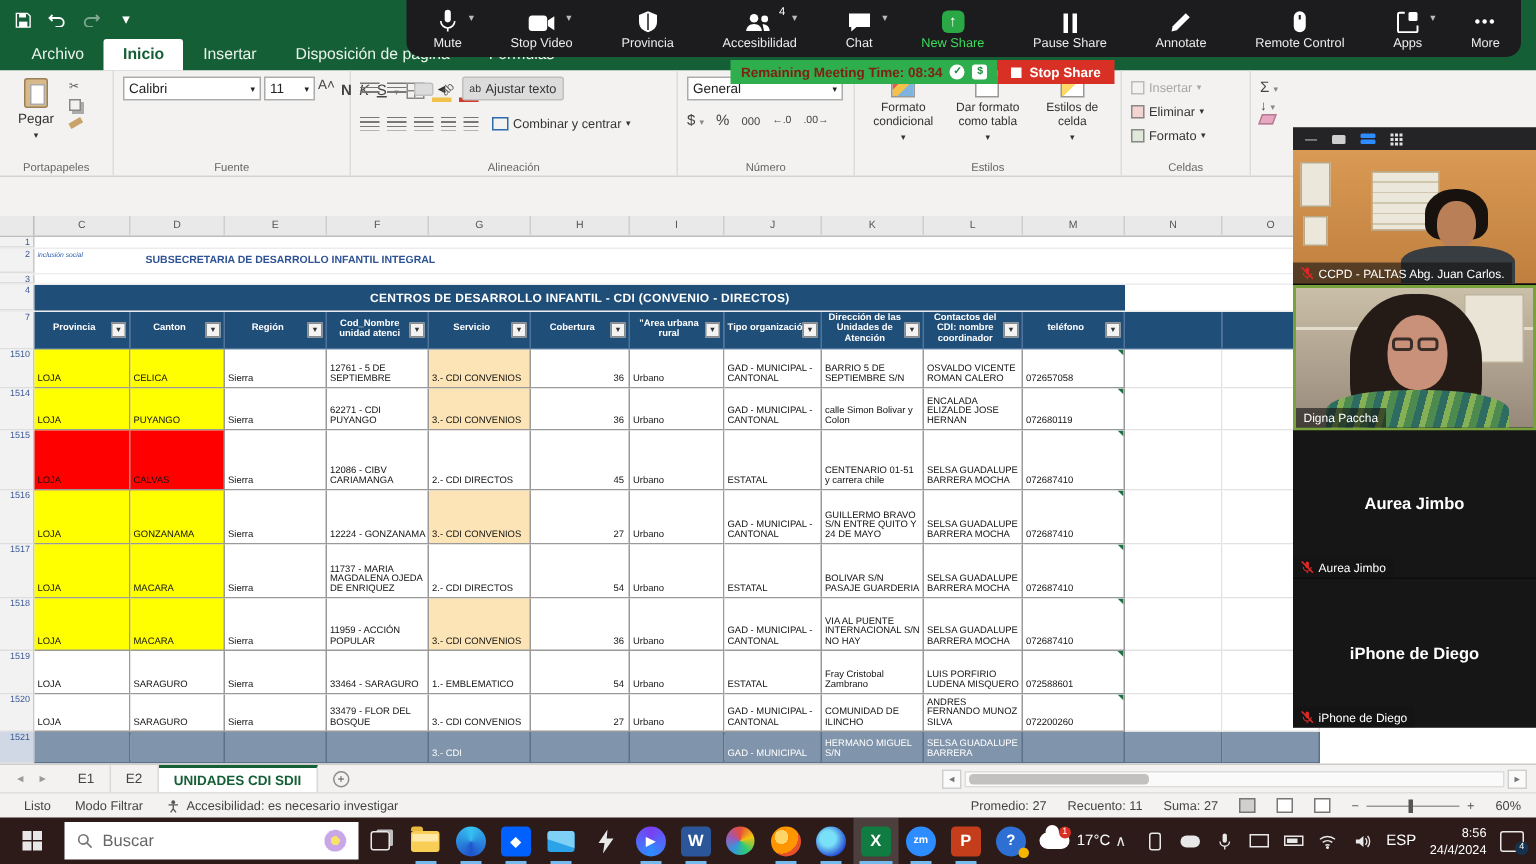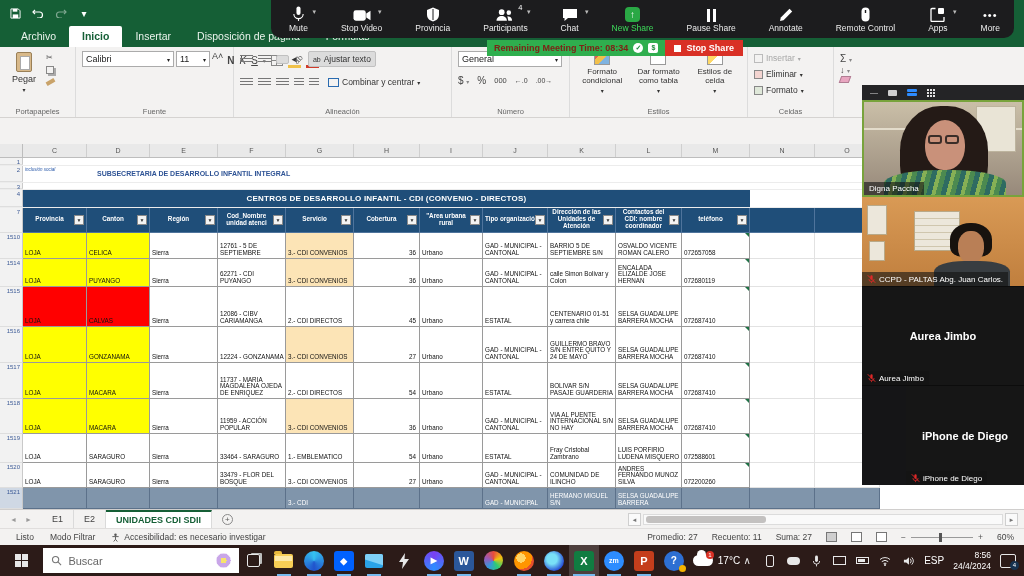--- a/index.html
+++ b/index.html
@@ -972,21 +972,21 @@
       <span class="zic">
           <svg width="18" height="14" viewBox="0 0 19 14">
             <circle cx="6" cy="4" r="3" fill="#fff"></circle>
             <path d="M.5 13c0-3 2.5-5 5.5-5s5.5 2 5.5 5z" fill="#fff"></path>
             <circle cx="13.5" cy="4.5" r="2.4" fill="#fff"></circle>
             <path d="M12 8.2c2.8 0 5 1.8 5 4.8h-4" fill="#fff"></path>
           </svg>
           <span class="pcount">4</span>
           <span class="chev" style="right:-16px;">▾</span>
         </span>
-      <span class="lbl">Participants</span>
+      <span class="lbl">Accesibilidad</span>
     </div>
     <div class="zitem">
       <span class="zic">
           <svg width="16" height="14" viewBox="0 0 16 14">
             <path d="M1 1h14v9H6l-3.5 3v-3H1z" fill="#fff"></path>
           </svg>
           <span class="chev">▾</span>
         </span>
       <span class="lbl">Chat</span>
     </div>
@@ -1064,69 +1064,69 @@
           <i></i>
           <i></i>
           <i></i>
           <i></i>
           <i></i>
           <i></i>
           <i></i>
           <i></i>
           <i></i>
         </span>
+    </div>
+    <div class="tile" style="height:90px;">
+      <div class="scene2">
+        <span class="poster" style="left:5px;top:8px;width:20px;height:30px;"></span>
+        <span class="poster" style="left:7px;top:44px;width:16px;height:20px;"></span>
+        <span class="poster" style="left:52px;top:14px;width:46px;height:40px;background:repeating-linear-gradient(#ece7db 0 6px,#cfc6ae 6px 7px);"></span>
+        <span class="hair"></span>
+          <span class="face"></span>
+          <span class="body"></span>
+      </div>
+      <div class="namelabel">
+        <svg class="micmuted" viewBox="0 0 12 12">
+            <rect x="4.5" y="1" width="3" height="6" rx="1.5" fill="#e02828"></rect>
+            <path d="M2.5 6a3.5 3.5 0 0 0 7 0" fill="none" stroke="#e02828"></path>
+            <line x1="6" y1="9.5" x2="6" y2="11.5" stroke="#e02828"></line>
+            <line x1="1" y1="1" x2="11" y2="11" stroke="#e02828" stroke-width="1.3"></line>
+          </svg>
+        <span>CCPD - PALTAS Abg. Juan Carlos.</span>
+      </div>
     </div>
     <div class="tile active" style="height:97px;">
       <div class="scene1">
         <span class="shelf"></span>
           <span class="cab"></span>
         <span class="hair"></span>
           <span class="face"></span>
         <span class="glass">
             <i></i>
             <i></i>
           </span>
         <span class="body"></span>
       </div>
       <div class="namelabel">
           <span>Digna Paccha</span>
         </div>
     </div>
-    <div class="tile" style="height:90px;">
-      <div class="scene2">
-        <span class="poster" style="left:5px;top:8px;width:20px;height:30px;"></span>
-        <span class="poster" style="left:7px;top:44px;width:16px;height:20px;"></span>
-        <span class="poster" style="left:52px;top:14px;width:46px;height:40px;background:repeating-linear-gradient(#ece7db 0 6px,#cfc6ae 6px 7px);"></span>
-        <span class="hair"></span>
-          <span class="face"></span>
-          <span class="body"></span>
-      </div>
-      <div class="namelabel">
-        <svg class="micmuted" viewBox="0 0 12 12">
-            <rect x="4.5" y="1" width="3" height="6" rx="1.5" fill="#e02828"></rect>
-            <path d="M2.5 6a3.5 3.5 0 0 0 7 0" fill="none" stroke="#e02828"></path>
-            <line x1="6" y1="9.5" x2="6" y2="11.5" stroke="#e02828"></line>
-            <line x1="1" y1="1" x2="11" y2="11" stroke="#e02828" stroke-width="1.3"></line>
-          </svg>
-        <span>CCPD - PALTAS Abg. Juan Carlos.</span>
-      </div>
-    </div>
     <div class="tile" style="height:99px;background:#161616;">
       <div class="centername">Aurea Jimbo</div>
       <div class="namelabel">
         <svg class="micmuted" viewBox="0 0 12 12">
             <rect x="4.5" y="1" width="3" height="6" rx="1.5" fill="#e02828"></rect>
             <path d="M2.5 6a3.5 3.5 0 0 0 7 0" fill="none" stroke="#e02828"></path>
             <line x1="6" y1="9.5" x2="6" y2="11.5" stroke="#e02828"></line>
             <line x1="1" y1="1" x2="11" y2="11" stroke="#e02828" stroke-width="1.3"></line>
           </svg>
         <span>Aurea Jimbo</span>
       </div>
     </div>
-    <div class="tile" style="height:99px;background:#161616;border-bottom:none;margin-left:44px;">
+    <div class="tile" style="height:99px;background:#161616;border-bottom:none;">
       <div class="centername">iPhone de Diego</div>
       <div class="namelabel">
         <svg class="micmuted" viewBox="0 0 12 12">
             <rect x="4.5" y="1" width="3" height="6" rx="1.5" fill="#e02828"></rect>
             <path d="M2.5 6a3.5 3.5 0 0 0 7 0" fill="none" stroke="#e02828"></path>
             <line x1="6" y1="9.5" x2="6" y2="11.5" stroke="#e02828"></line>
             <line x1="1" y1="1" x2="11" y2="11" stroke="#e02828" stroke-width="1.3"></line>
           </svg>
         <span>iPhone de Diego</span>
       </div>

